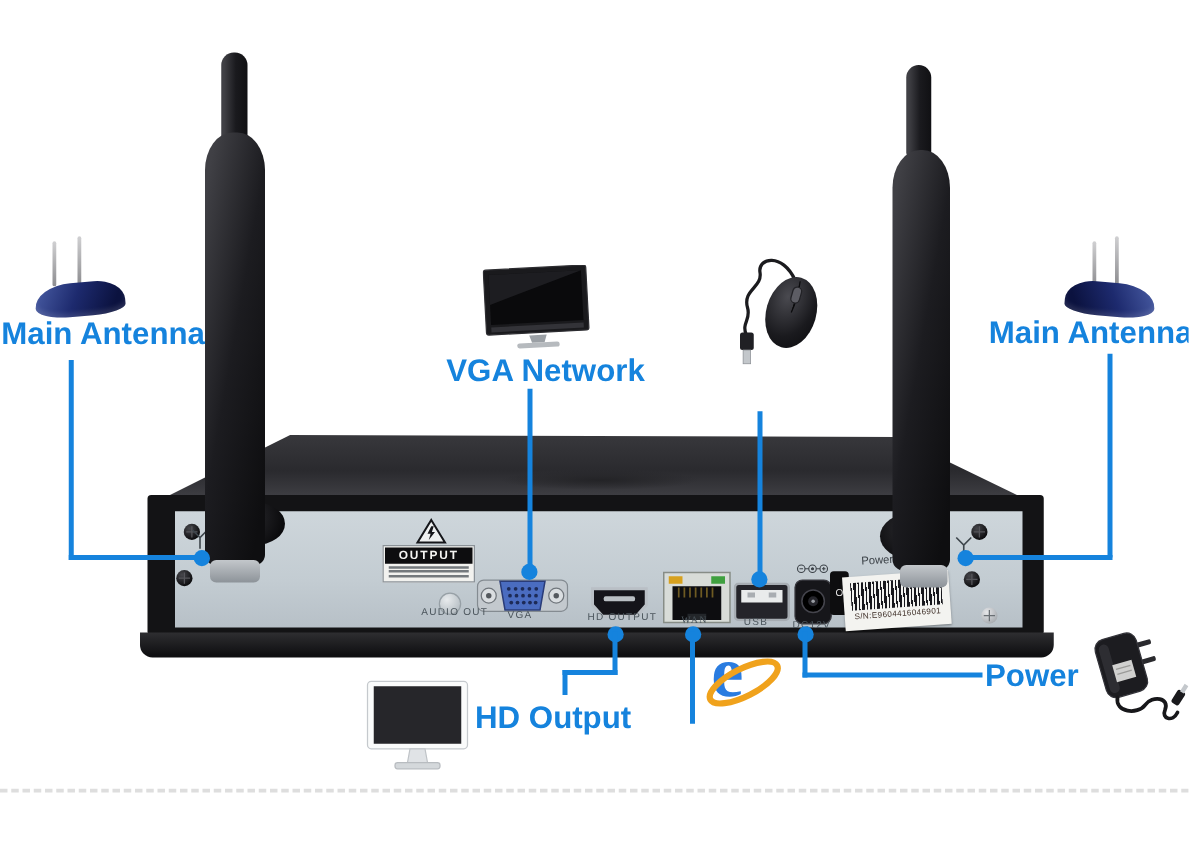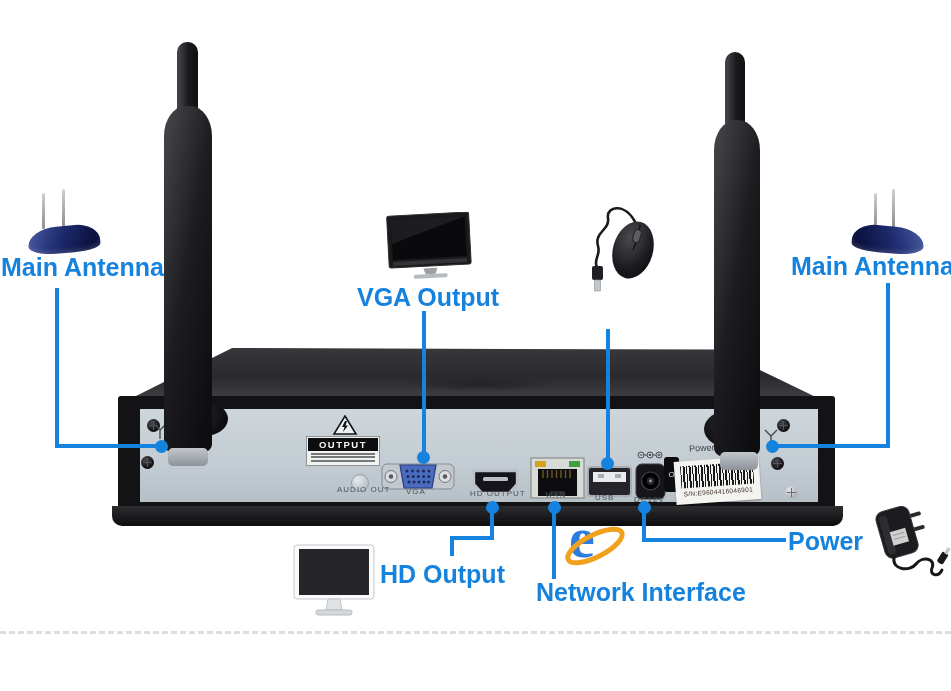--- a/index.html
+++ b/index.html
@@ -317,18 +317,17 @@
     </g>
     <path d="M26,56 C24,68 42,70 48,62 C54,54 68,56 64,66 C61,73 70,76 74,68" stroke="#17171a" stroke-width="3" fill="none" stroke-linecap="round"></path>
     <g transform="rotate(32 74 58)">
       <rect x="70" y="50" width="7" height="12" rx="2" fill="#1a1a1d"></rect>
       <rect x="72" y="44" width="3.5" height="7" fill="#c4c8cc"></rect>
     </g>
   </svg>
 
   <div class="callout-text" style="left:1px;top:253px;">Main Antenna</div>
   <div class="callout-text" style="left:791px;top:252px;">Main Antenna</div>
-  <div class="callout-text" style="left:357px;top:283px;">VGA Output</div>
+  <div class="callout-text" style="left:357px;top:283px;">VGA Network</div>
   <div class="callout-text" style="left:380px;top:560px;">HD Output</div>
-  <div class="callout-text" style="left:536px;top:578px;">Network Interface</div>
   <div class="callout-text" style="left:788px;top:527px;">Power</div>
 
 </div>
 
 </body></html>

